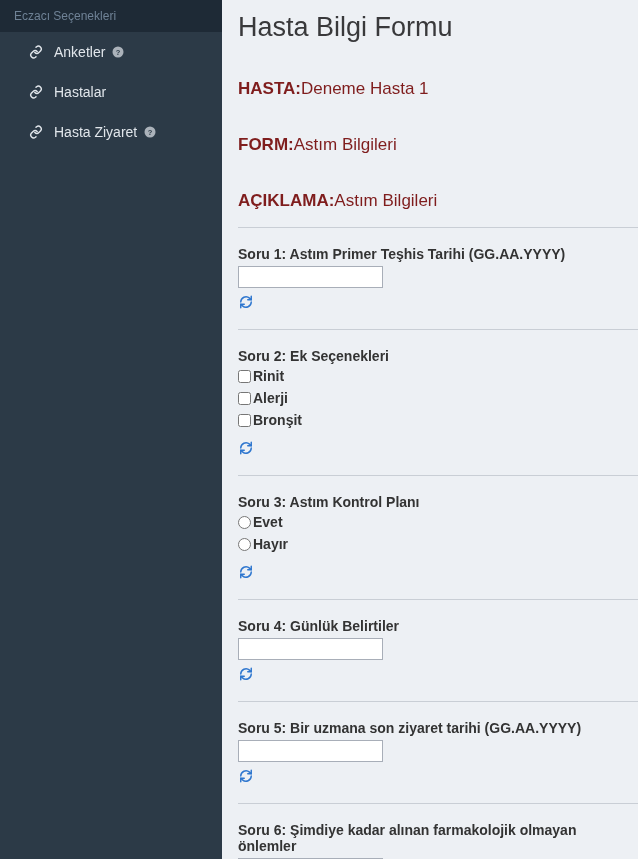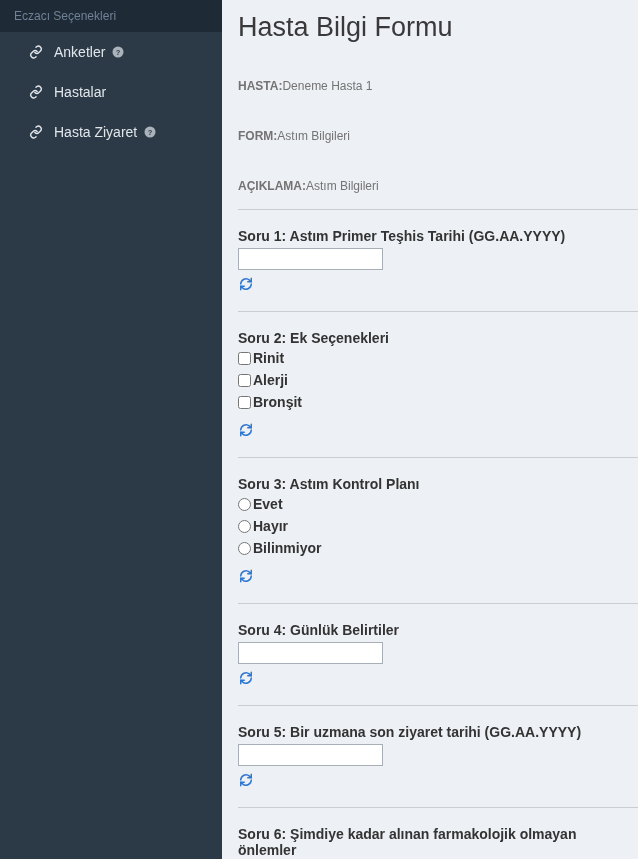--- a/index.html
+++ b/index.html
@@ -55,21 +55,21 @@
     flex: 1;
     padding: 12px 0 0 16px;
     overflow-y: hidden;
   }
   h1 {
     font-size: 27px;
     font-weight: 400;
     color: #39393b;
     margin-bottom: 16px;
   }
-  .meta-line { font-size: 12px; color: #737373; margin-bottom: 2px; margin-top: 36px; }
+  .meta-line { font-size: 17px; color: #7f1d1d; margin-bottom: 2px; margin-top: 36px; }
   .meta-line b { font-weight: 700; }
   .meta-block { margin-bottom: 10px; }
 
   hr.sep {
     border: none;
     border-top: 1px solid #c9ced5;
     margin: 16px 0 18px 0;
     width: 400px;
   }
 
@@ -210,24 +210,20 @@
   <div class="question">
     <div class="q-label">Soru 3:  Astım Kontrol Planı</div>
     <div class="opt-row">
       <input type="radio" name="q3" style="">
         <span>Evet</span>
     </div>
     <div class="opt-row">
       <input type="radio" name="q3" style="">
         <span>Hayır</span>
     </div>
-    <div class="opt-row">
-      <input type="radio" name="q3" style="">
-        <span>Bilinmiyor</span>
-    </div>
     <span class="reset-btn">
       <svg width="14" height="14" viewBox="0 0 24 24" fill="none" stroke="#2f77cf" stroke-width="2.5" stroke-linecap="round" stroke-linejoin="round">
           <path d="M21 2v6h-6"></path>
           <path d="M3 12a9 9 0 0 1 15-6.7L21 8"></path>
           <path d="M3 22v-6h6"></path>
           <path d="M21 12a9 9 0 0 1-15 6.7L3 16"></path>
         </svg>
     </span>
   </div>
 

